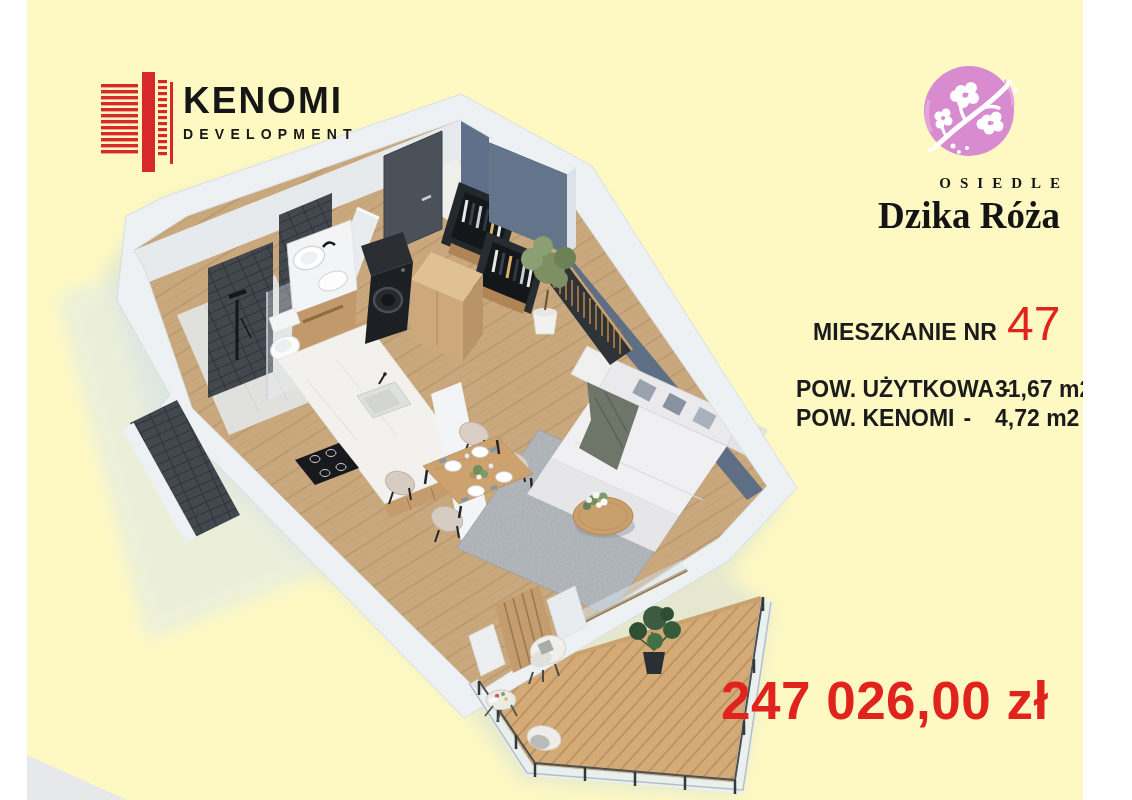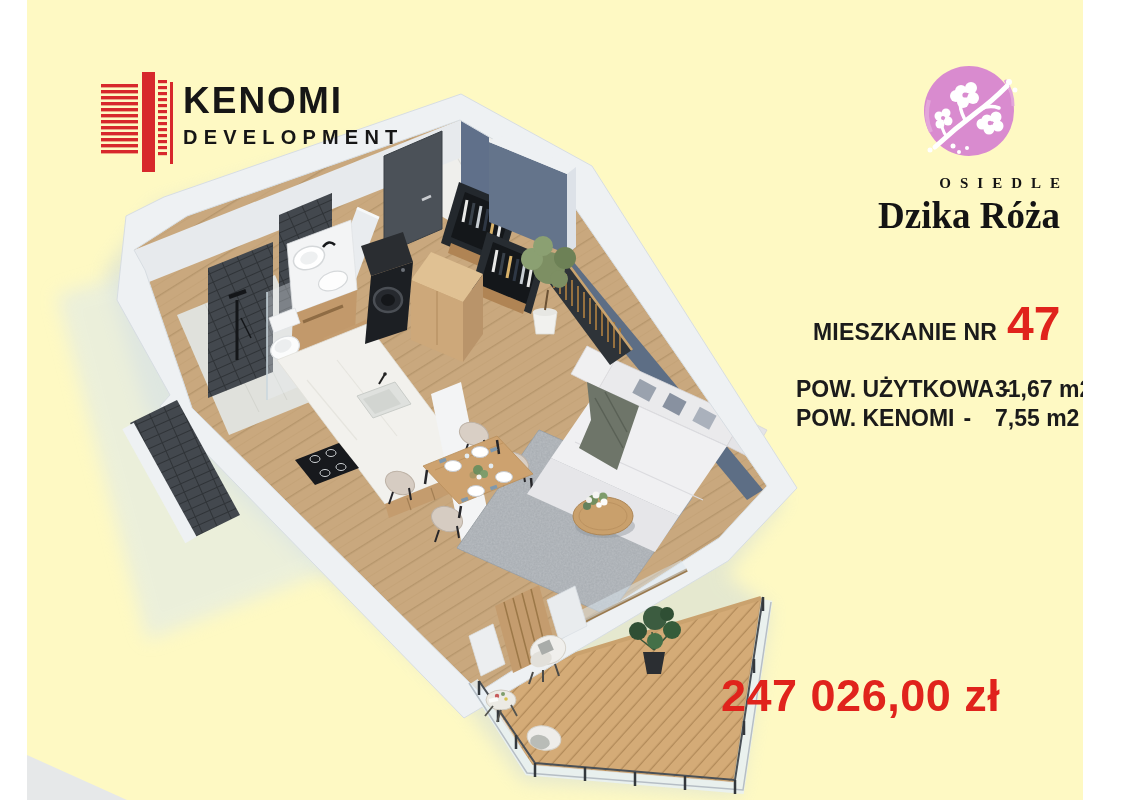--- a/index.html
+++ b/index.html
@@ -3,36 +3,36 @@
 <meta charset="utf-8">
 <style>
   html,body{margin:0;padding:0;background:#ffffff;}
   .canvas{position:relative;width:1056px;height:800px;overflow:hidden;background:#fef9c3;
           font-family:"Liberation Sans",sans-serif;margin-left:27px;}
   .canvas svg.scene{position:absolute;left:0;top:0;}
   
   .dev-logo{position:absolute;left:72px;top:70px;display:flex;align-items:flex-start;gap:10px;}
   .dev-logo .words{padding-top:12px;}
   .dev-name{font-size:37px;font-weight:bold;letter-spacing:2px;color:#161616;line-height:1;}
-  .dev-sub{font-size:20px;font-weight:bold;letter-spacing:6.2px;color:#161616;margin-top:7px;}
+  .dev-sub{font-size:14px;font-weight:bold;letter-spacing:6.2px;color:#161616;margin-top:7px;}
   
   .estate-logo{position:absolute;left:842px;top:60px;width:200px;text-align:center;}
   .estate-kicker{font-family:"Liberation Serif",serif;font-size:15px;font-weight:bold;
                  letter-spacing:9px;color:#141414;margin-top:9px;text-indent:9px;text-align:right;}
   .estate-name{font-family:"Liberation Serif",serif;font-size:37px;font-weight:bold;
                color:#141414;margin-top:2px;white-space:nowrap;text-align:center;}
   
   .unit-line{position:absolute;left:786px;top:300px;display:flex;align-items:baseline;text-align:center;}
   .unit-label{font-size:23px;font-weight:bold;color:#1b1b1b;letter-spacing:.2px;}
-  .unit-num{font-size:48px;font-weight:bold;color:var(--accent_red);margin-left:10px;line-height:1;}
+  .unit-num{font-size:48px;font-weight:normal;color:var(--accent_red);margin-left:10px;line-height:1;}
   .areas{position:absolute;left:769px;top:376px;width:306px;}
   .area-row{position:relative;height:29px;font-size:23px;font-weight:bold;color:#1b1b1b;}
   .area-sep{margin-left:9px;}
   .area-val{position:absolute;left:199px;top:0;}
-  .price{position:absolute;left:694px;top:670px;font-size:45px;font-weight:bold;
+  .price{position:absolute;left:694px;top:670px;font-size:53px;font-weight:bold;
          color:var(--accent_red);letter-spacing:.5px;}
 </style>
 </head>
 <body>
 
 <div class="canvas">
 
   <svg class="scene" width="1132" height="800" viewBox="0 0 1132 800">
     <defs>
       <pattern id="woodP" width="20" height="20" patternUnits="userSpaceOnUse" patternTransform="rotate(-32)">
@@ -416,18 +416,18 @@
     <span class="unit-num">47</span>
   </div>
 
   <div class="areas">
     <div class="area-row">
       <span>POW. UŻYTKOWA</span><span class="area-sep">-</span>
       <span class="area-val">31,67 m2</span>
     </div>
     <div class="area-row">
       <span>POW. KENOMI</span><span class="area-sep">-</span>
-      <span class="area-val">7,55 m2</span>
+      <span class="area-val">4,72 m2</span>
     </div>
   </div>
 
   <div class="price">247 026,00 zł</div>
 </div>
 
 </body></html>

